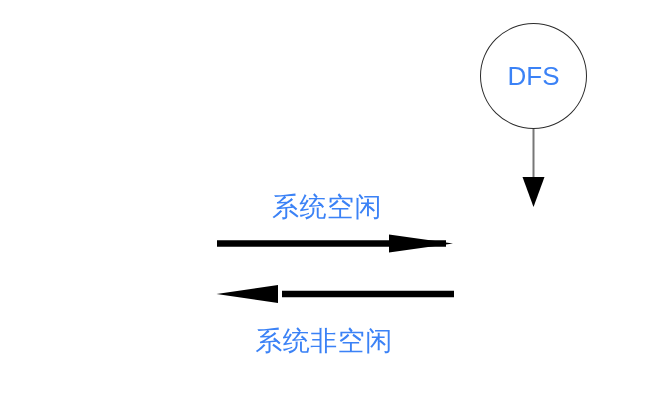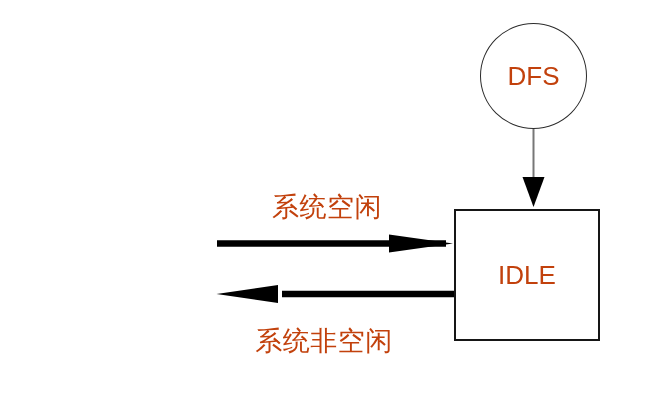--- a/index.html
+++ b/index.html
@@ -6,21 +6,21 @@
     margin: 0;
     padding: 0;
     background: #ffffff;
   }
   .diagram-canvas {
     position: relative;
     width: 661px;
     height: 370px;
     background: #ffffff;
     font-family: "Liberation Sans", sans-serif;
-    color: #c2410c;
+    color: #3b82f6;
     overflow: hidden;
   }
   .connector-layer {
     position: absolute;
     left: 0;
     top: 0;
     width: 661px;
     height: 407px;
   }
   .state-box {
@@ -95,21 +95,18 @@
 
     <line x1="282" y1="294" x2="454" y2="294" stroke="#000000" stroke-width="6.5"></line>
     <polygon points="278,285 278,303 216.5,294" fill="#000000"></polygon>
   </svg>
 
   <div class="dfs-node">
     <span>DFS</span>
   </div>
 
 
-  <div class="state-box idle-node">
-    <span>IDLE</span>
-  </div>
 
   <div class="edge-label bottom-label">系统非空闲</div>
 
   <div class="edge-label top-label">系统空闲</div>
 
 </div>
 
 </body></html>

